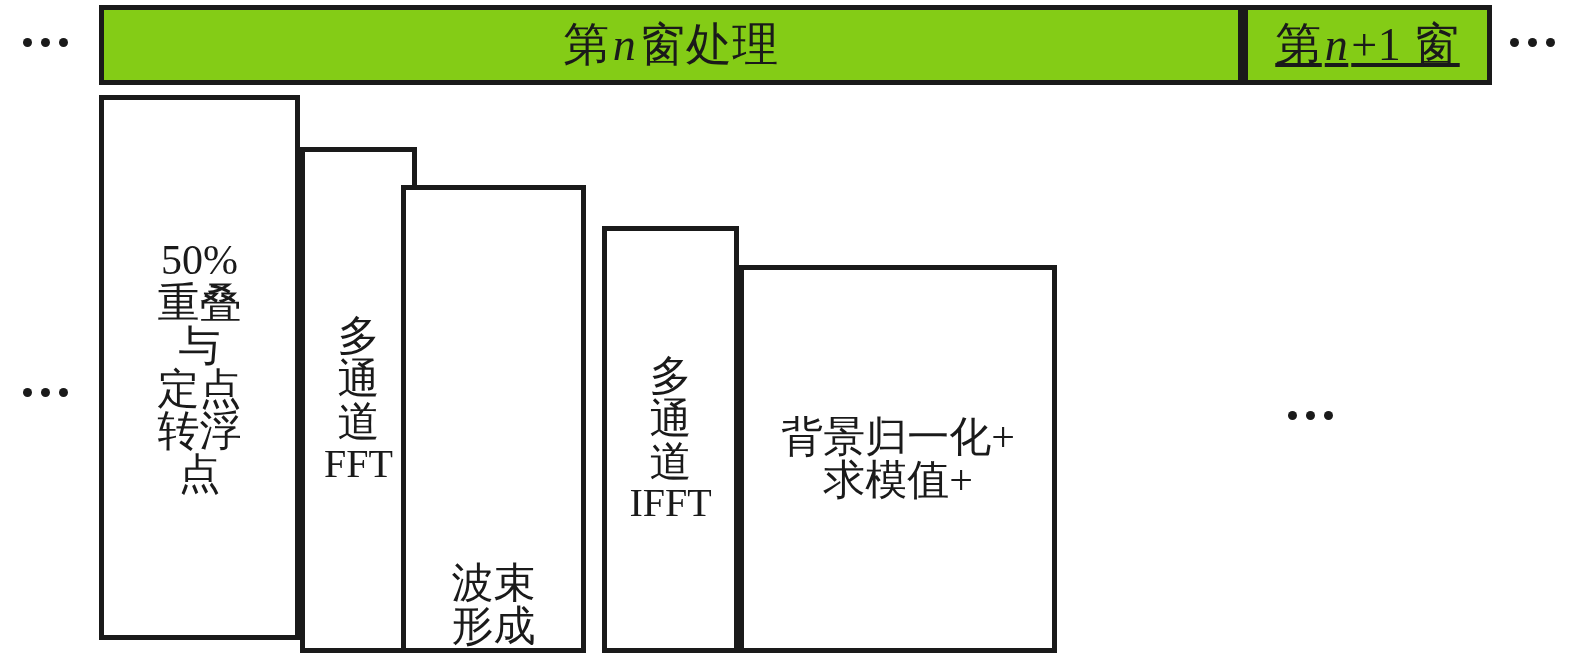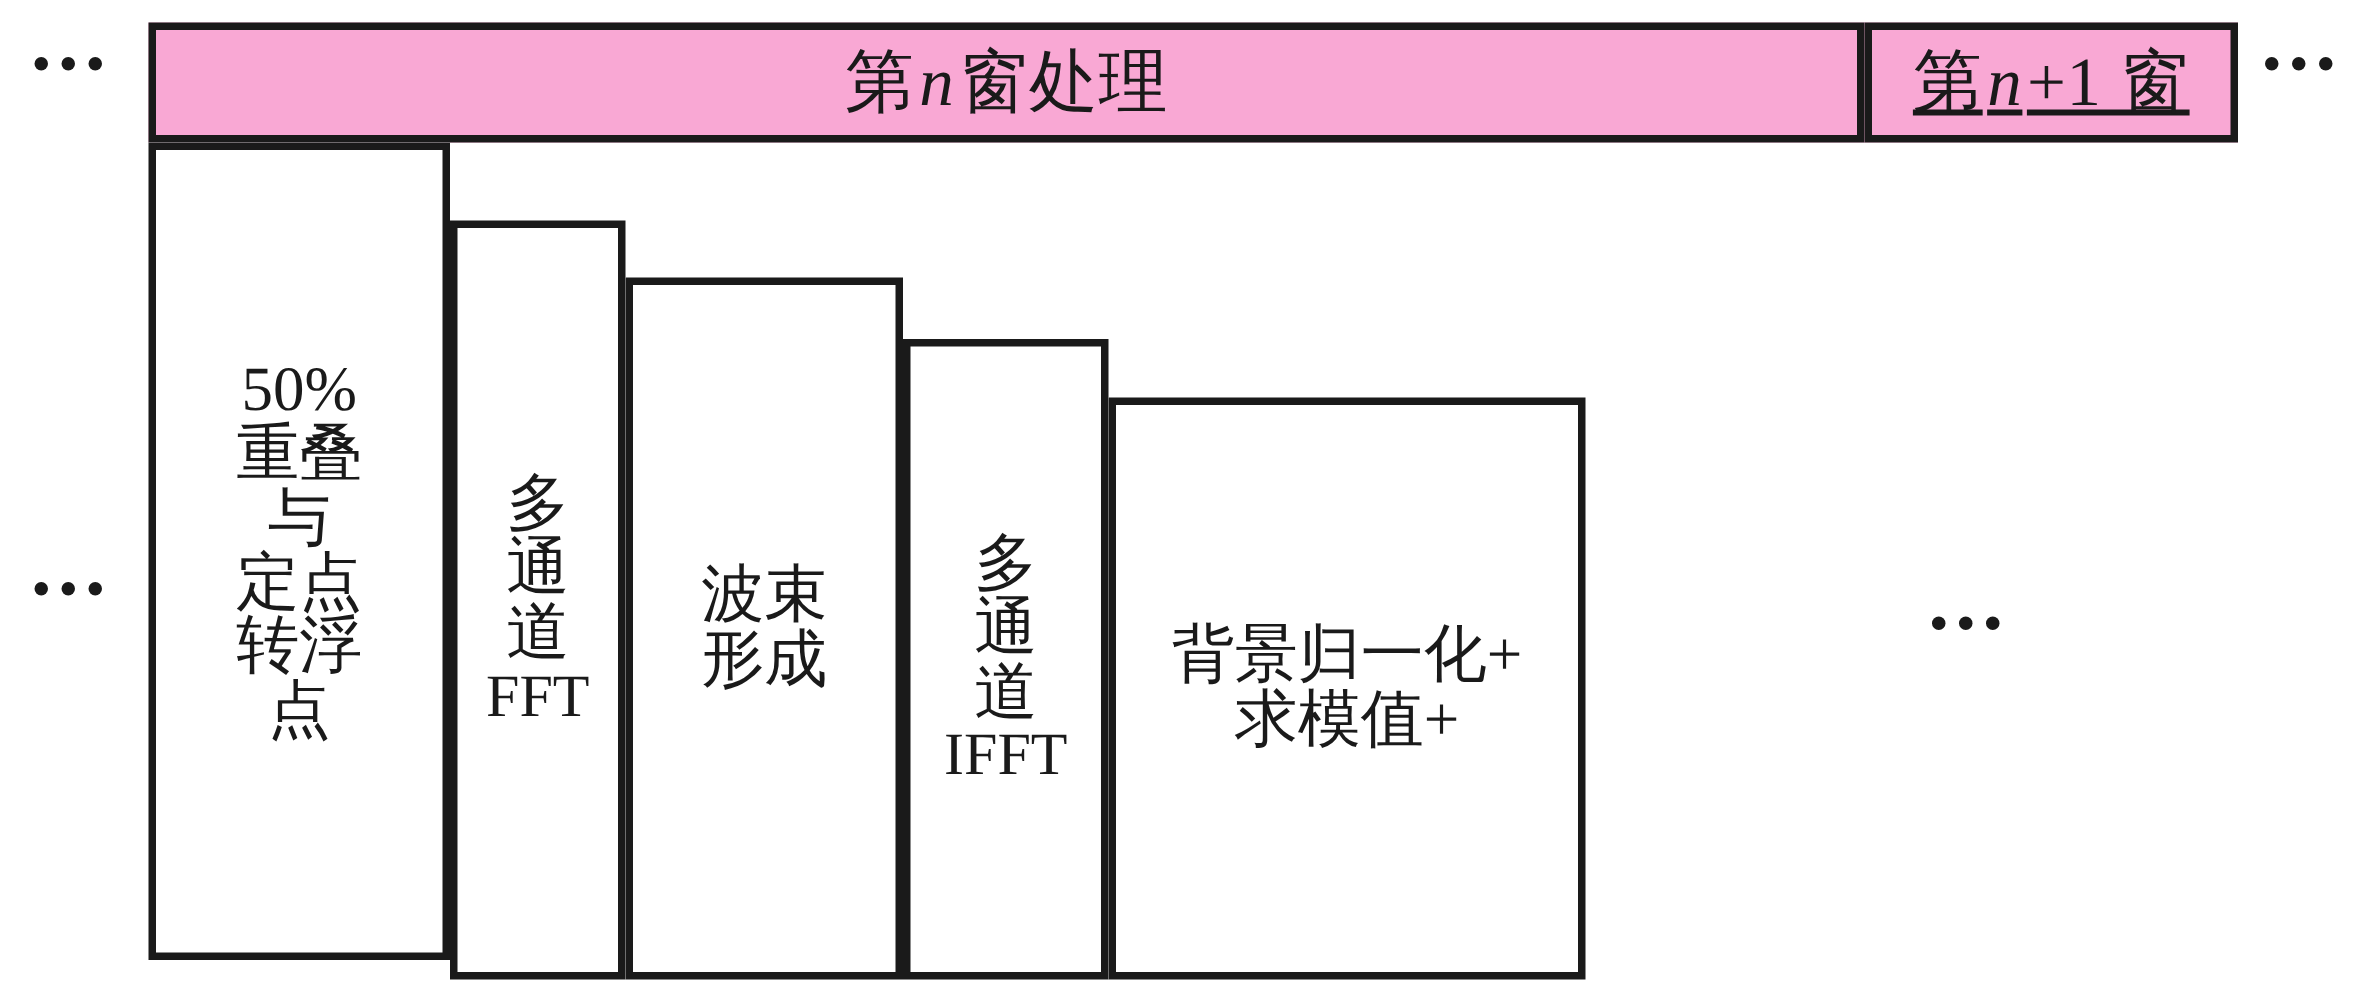--- a/index.html
+++ b/index.html
@@ -32,26 +32,25 @@
     height: 9px;
     border-radius: 50%;
     background: #1a1a1a;
   }
 
   
   .hdr-cell {
     position: absolute;
     box-sizing: border-box;
     border: 5px solid #1a1a1a;
-    background: #f9a8d4;
+    background: #84cc16;
     display: flex;
     align-items: center;
     justify-content: center;
     white-space: nowrap;
-    margin-top: 10px;
   }
   .hdr-label {
     font-size: 46px;
     line-height: 1;
     letter-spacing: 0.5px;
   }
   .hdr-label .ital {
     font-style: italic;
     padding: 0 3px;
   }
@@ -130,21 +129,21 @@
 
   <div class="stair" style="left:300px; top:147px; width:117px; height:506px;">
     <div class="vtext">
       <span class="ln">多</span>
       <span class="ln">通</span>
       <span class="ln">道</span>
       <span class="ln latin">FFT</span>
     </div>
   </div>
 
-  <div class="stair" style="left:417px; top:185px; width:185px; height:468px;">
+  <div class="stair" style="left:401px; top:185px; width:185px; height:468px;align-items:flex-end;">
     <div class="vtext">
       <span class="ln">波束</span>
       <span class="ln">形成</span>
     </div>
   </div>
 
   <div class="stair" style="left:602px; top:226px; width:137px; height:427px;">
     <div class="vtext">
       <span class="ln">多</span>
       <span class="ln">通</span>

